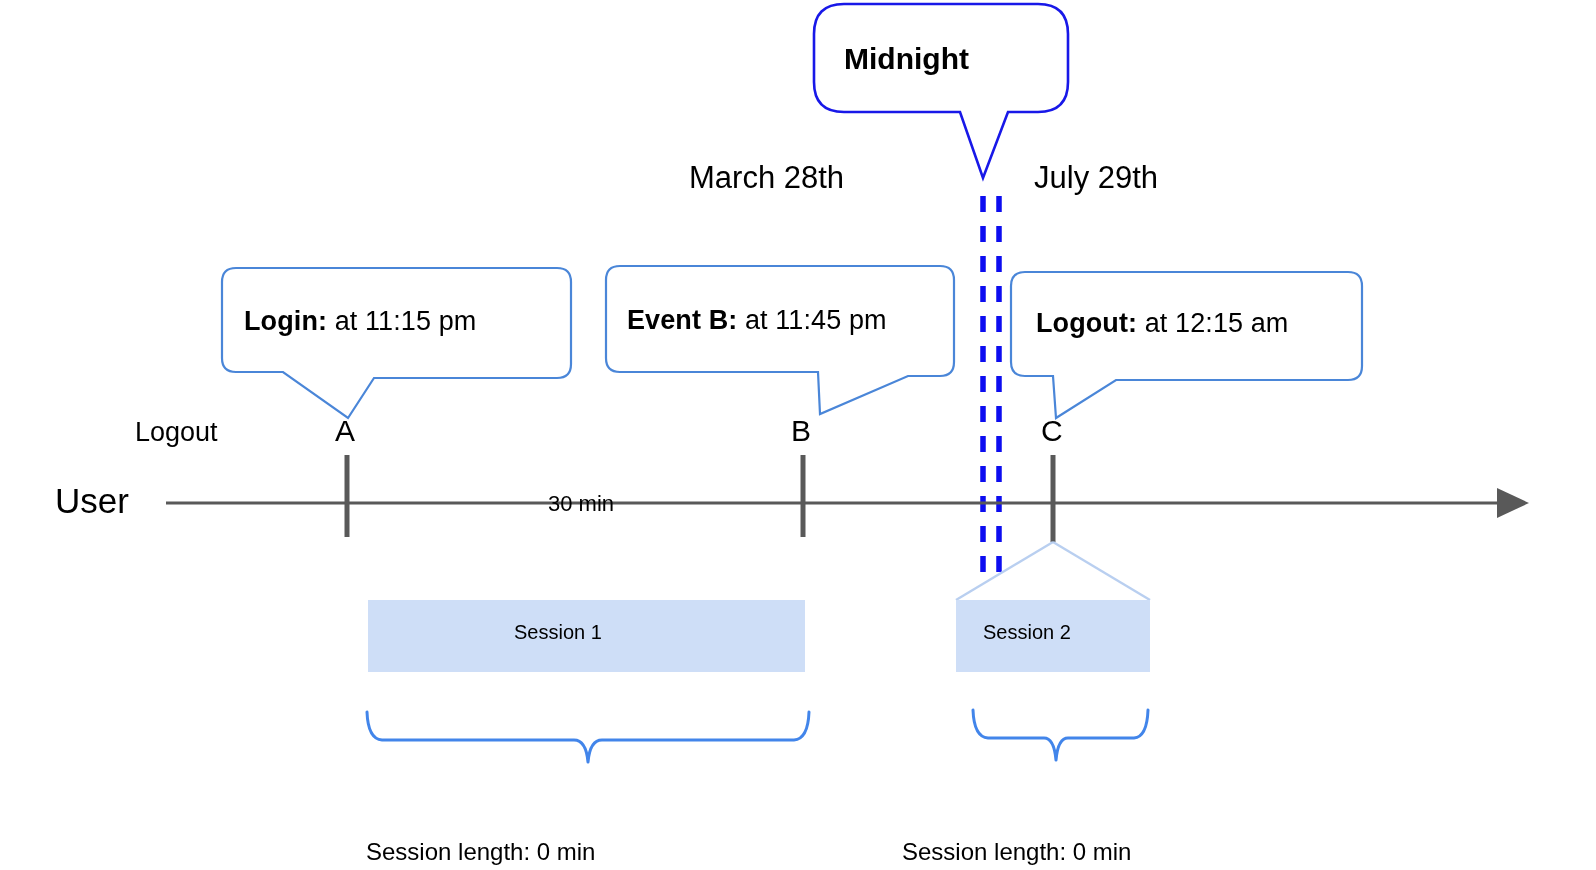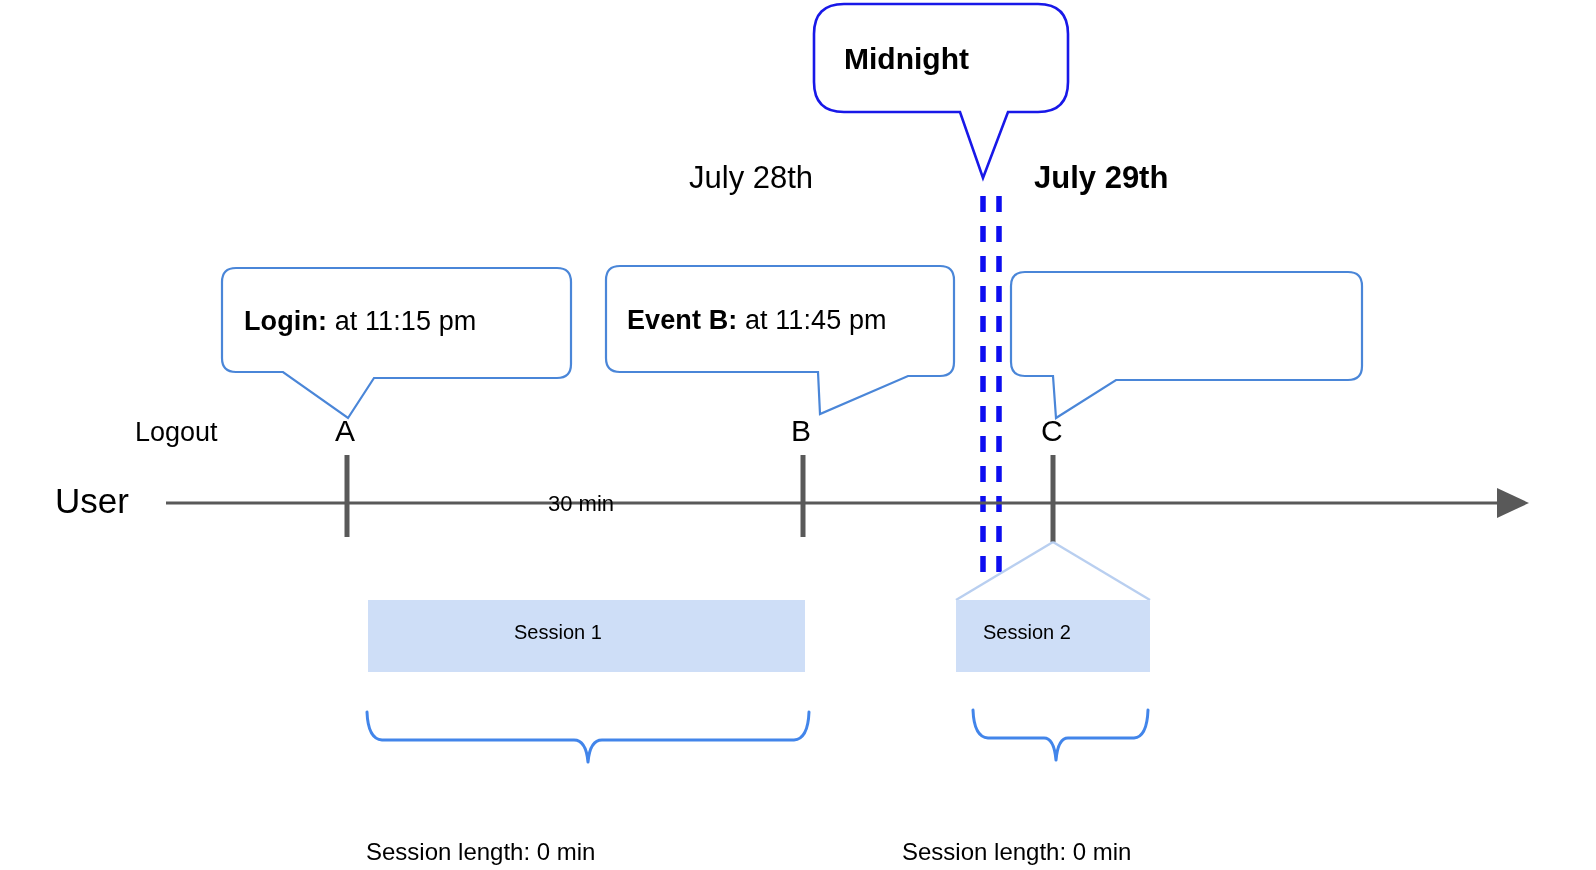--- a/index.html
+++ b/index.html
@@ -97,31 +97,34 @@
     <rect x="360" y="600" width="437" height="72" fill="#cedef7"></rect>
     <rect x="948" y="600" width="194" height="72" fill="#cedef7"></rect>
 
     <path d="M 359 712 Q 360 739 374 740 L 566 740 Q 578 740 580 762 Q 582 740 594 740 L 786 740 Q 800 739 801 712" fill="none" stroke="#4285ea" stroke-width="3" stroke-linecap="round" stroke-linejoin="round"></path>
 
     <path d="M 965 710 Q 966 737 980 738 L 1036 738 Q 1046 738 1048 760 Q 1050 738 1060 738 L 1126 738 Q 1139 737 1140 710" fill="none" stroke="#4285ea" stroke-width="3" stroke-linecap="round" stroke-linejoin="round"></path>
   </svg>
 
   <div class="lbl midnight-text" style="left:836px; top:44px;">Midnight</div>
 
-  <div class="lbl date-text" style="left:681px; top:162px;">July 28th</div>
-  <div class="lbl date-text" style="left:1026px; top:162px;font-weight:bold;">July 29th</div>
+  <div class="lbl date-text" style="left:681px; top:162px;">March 28th</div>
+  <div class="lbl date-text" style="left:1026px; top:162px;">July 29th</div>
 
   <div class="lbl callout-text" style="left:236px; top:308px;">
     <span class="b">Login:</span><span> at 11:15 pm</span>
   </div>
 
   <div class="lbl callout-text" style="left:619px; top:307px;">
     <span class="b">Event B:</span><span> at 11:45 pm</span>
   </div>
 
+  <div class="lbl callout-text" style="left:1028px; top:310px;">
+    <span class="b">Logout:</span><span> at 12:15 am</span>
+  </div>
 
   <div class="lbl axis-label-events" style="left:127px; top:419px;">Logout</div>
   <div class="lbl axis-label-user" style="left:47px; top:483px;">User</div>
 
   <div class="lbl tick-letter" style="left:327px; top:416px;">A</div>
   <div class="lbl tick-letter" style="left:783px; top:416px;">B</div>
   <div class="lbl tick-letter" style="left:1033px; top:416px;">C</div>
 
   <div class="lbl duration-text" style="left:540px; top:449px;margin-top:44px;">30 min</div>
 

